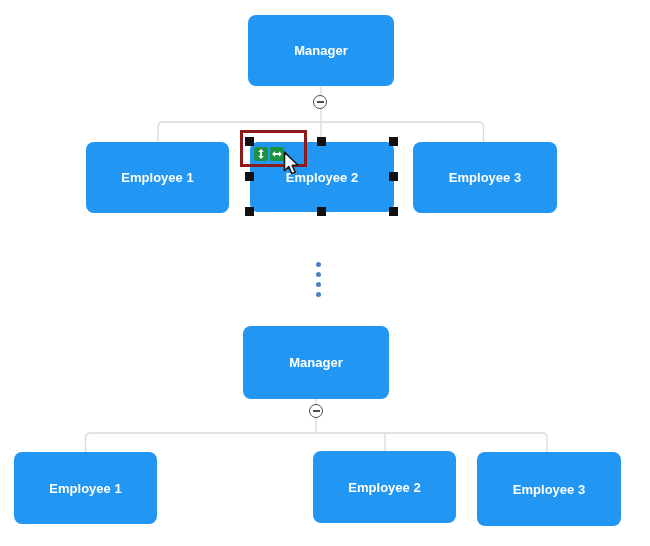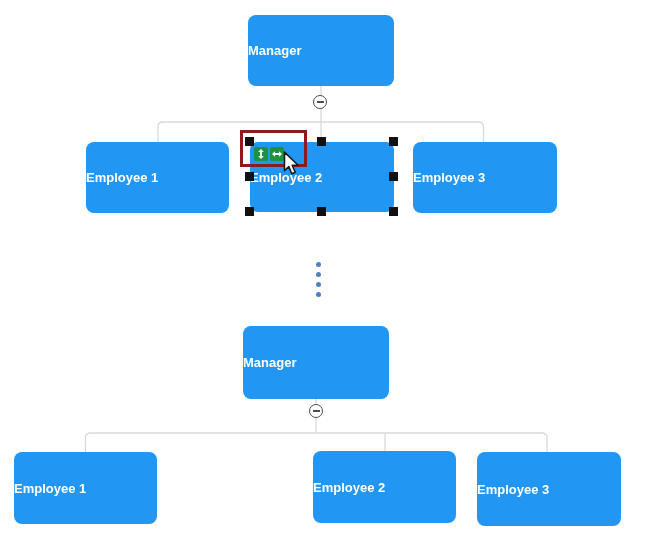--- a/index.html
+++ b/index.html
@@ -18,21 +18,21 @@
   }
   #connectors path {
     fill: none;
     stroke: var(--connector, #d9d9d9);
     stroke-width: 1.3;
   }
   .node {
     position: absolute;
     background: var(--node-fill, #2196f3);
     border-radius: 8px;
-    display: flex; align-items: center; 
+    display: flex; align-items: center; justify-content: center;
     color: var(--node-text, #ffffff);
     font-size: 13px; font-weight: bold;
     z-index: 2;
     cursor: default;
   }
   .node span { pointer-events: none; }
   .collapse-toggle {
     position: absolute;
     width: 14px; height: 14px;
     box-sizing: border-box;

